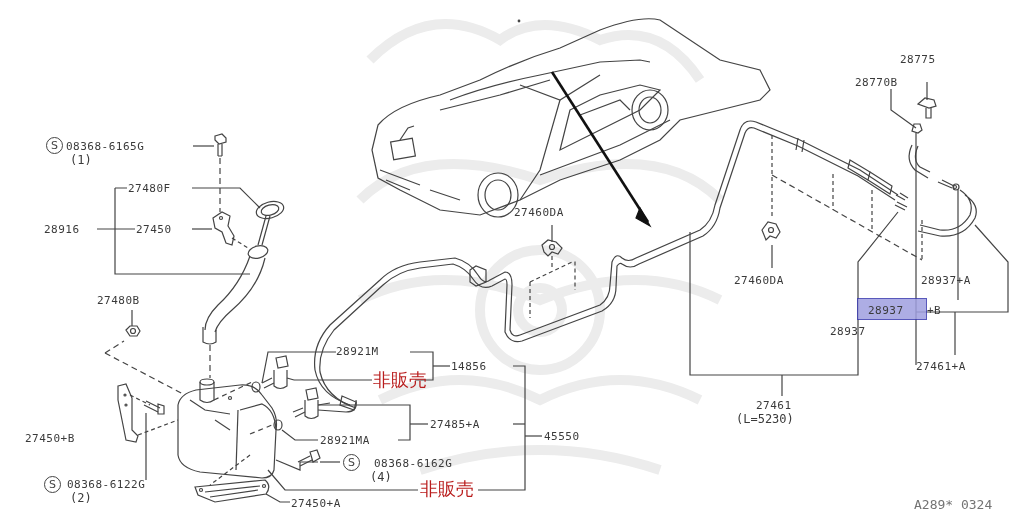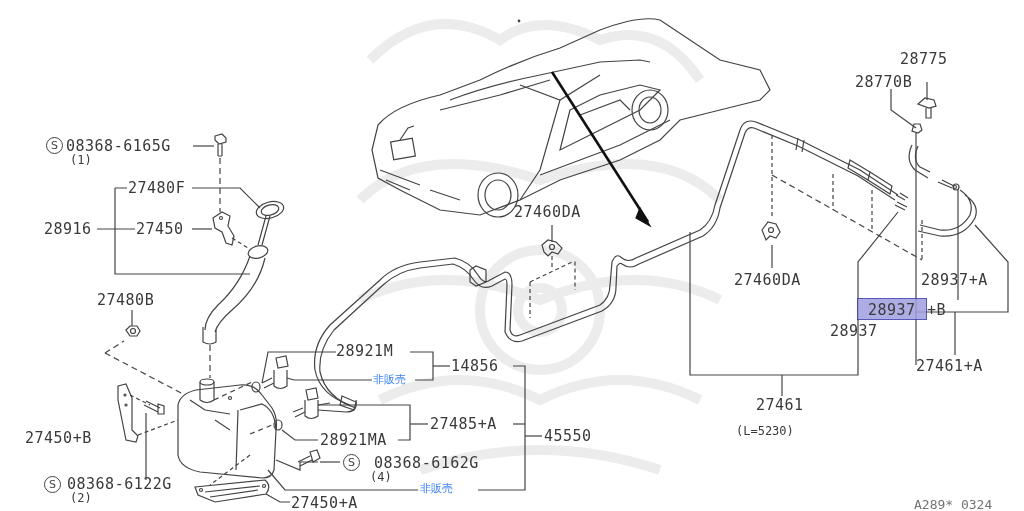--- a/index.html
+++ b/index.html
@@ -1,23 +1,23 @@
 <!DOCTYPE html>
 <html><head>
 <meta charset="utf-8">
 <style>
   html, body { margin: 0; padding: 0; background: #ffffff; }
   body { width: 1024px; height: 511px; position: relative; overflow: hidden;
          font-family: "DejaVu Sans Mono", "Liberation Mono", monospace; color: #333; }
   .canvas { position: absolute; left: 0; top: 0; width: 1024px; height: 511px; }
-  .lbl { position: absolute; font-size: 15px; line-height: 15px; letter-spacing: 0.5px;
+  .lbl { position: absolute; font-size: 11px; line-height: 15px; letter-spacing: 0.5px;
          color: #3a3a3a; white-space: nowrap; font-family: "DejaVu Sans Mono", monospace; cursor: pointer; }
   .sub { position: absolute; font-size: 12px; line-height: 12px; color: #3a3a3a; white-space: nowrap;
          font-family: "DejaVu Sans Mono", monospace; }
-  .note { position: absolute; font-size: 11px; line-height: 14px; color: #3b82f6; white-space: nowrap;
+  .note { position: absolute; font-size: 18px; line-height: 14px; color: #b91c1c; white-space: nowrap;
           font-family: "DejaVu Sans", sans-serif; }
   .scircle { position: absolute; width: 15px; height: 15px; border: 1.3px solid #444; border-radius: 50%;
              font-size: 11px; line-height: 15px; text-align: center; color: #444; font-family: "DejaVu Sans", sans-serif; }
   .hl { position: absolute; background: #9f9fe0; border: 1.5px solid #3b3bb0; opacity: 0.85; }
   .code { position: absolute; font-size: 13px; color: #737373; font-family: "DejaVu Sans Mono", monospace; }
 </style>
 </head>
 <body>
 
 <svg class="canvas" viewBox="0 0 1024 511" xmlns="http://www.w3.org/2000/svg" fill="none" stroke="#444" stroke-width="1.2">
@@ -247,15 +247,15 @@
 <span class="lbl" style="left:855px;top:75px;">28770B</span>
 <span class="lbl" style="left:921px;top:273px;">28937+A</span>
 
 <div class="hl" style="left:857px;top:298px;width:68px;height:20px;"></div>
 <span class="lbl" style="left:868px;top:303px;">28937</span>
 <span class="lbl" style="left:927px;top:303px;">+B</span>
 
 <span class="lbl" style="left:830px;top:324px;">28937</span>
 <span class="lbl" style="left:916px;top:359px;">27461+A</span>
 <span class="lbl" style="left:756px;top:398px;">27461</span>
-<span class="sub" style="left:736px;top:425px;">(L=5230)</span>
+<span class="sub" style="left:736px;top:413px;">(L=5230)</span>
 
 <span class="code" style="left:914px;top:497px;">A289* 0324</span>
 
 </body></html>

